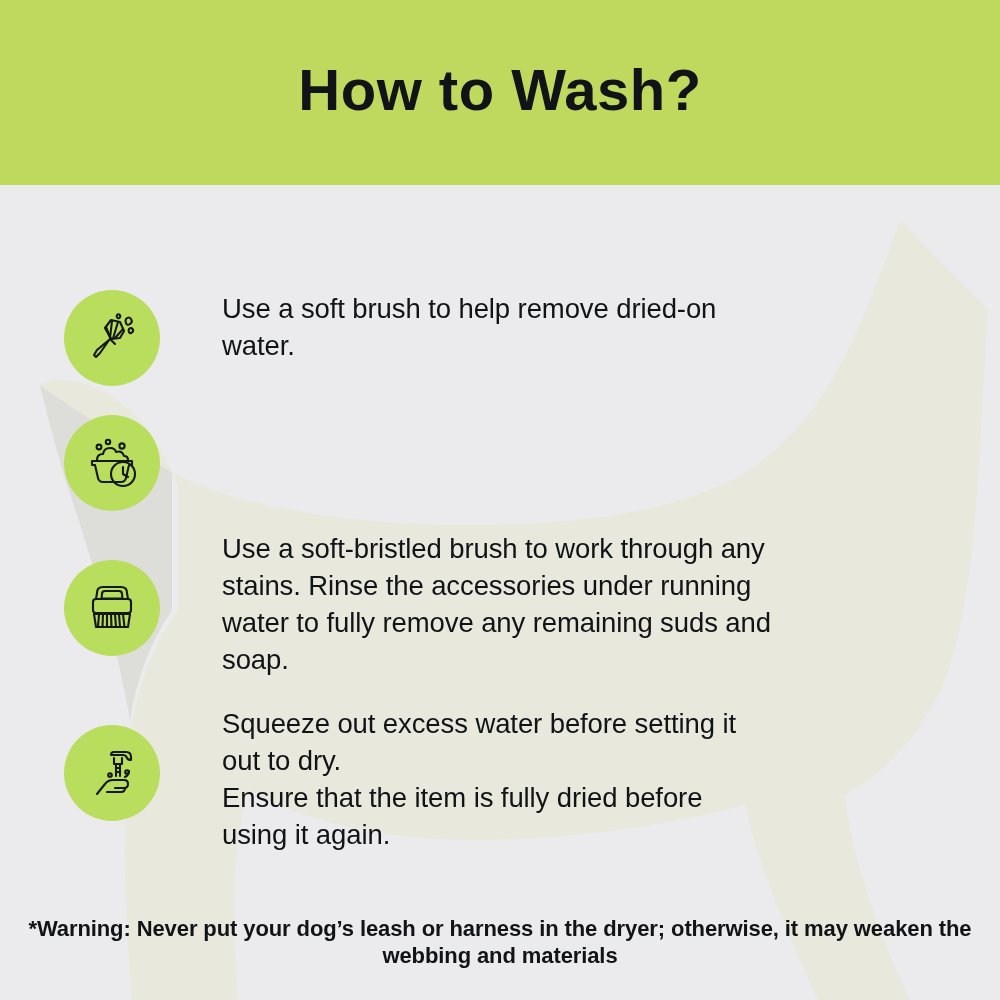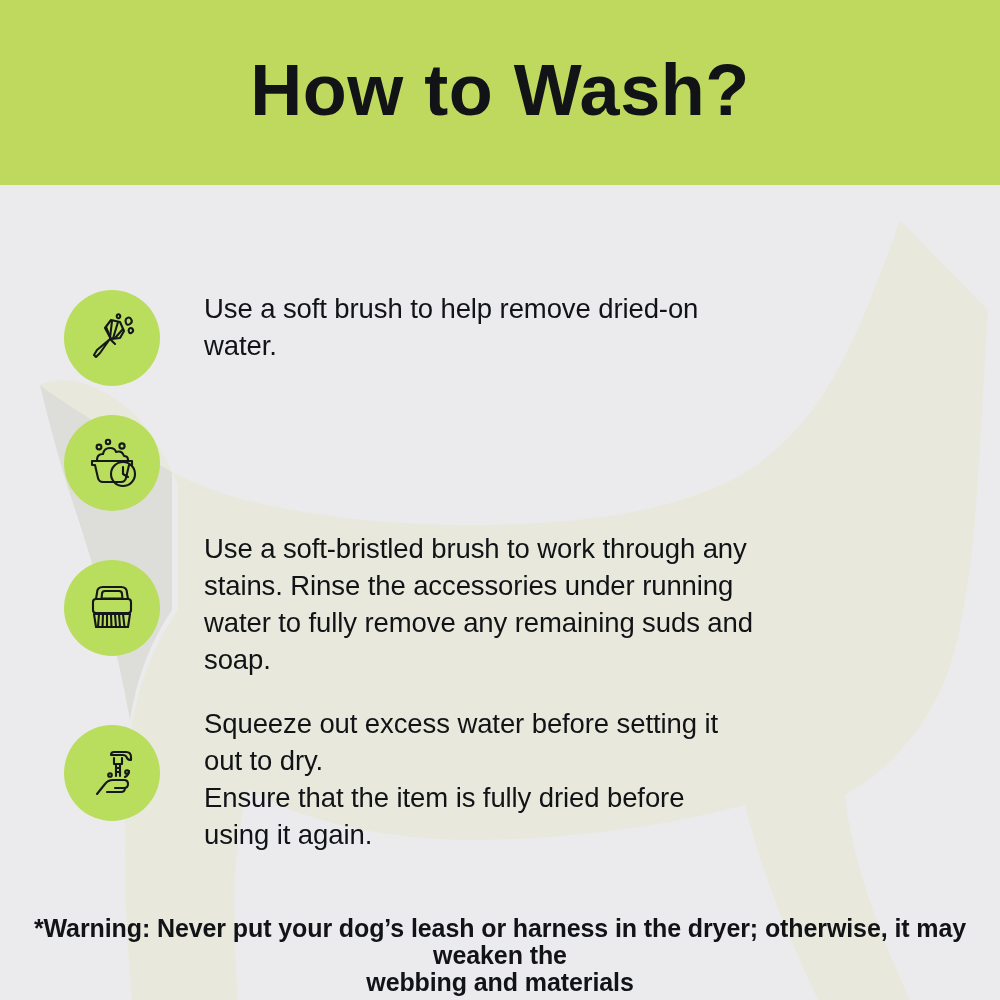--- a/index.html
+++ b/index.html
@@ -39,21 +39,21 @@
     top: 0;
     width: 1000px;
     height: 185px;
     background: #bed95e;
     z-index: 3;
     display: flex;
     align-items: center;
     justify-content: center;
   }
   #header-title {
-    font-size: 72px;
+    font-size: 58px;
     font-weight: bold;
     color: #111317;
     letter-spacing: 0.5px;
     line-height: 1;
     margin: 13px;
     padding: 0 0 6px 0;
     text-align: center;
     white-space: nowrap;
   }
 
@@ -78,42 +78,42 @@
     background: #b9dd5c;
     display: flex;
     align-items: center;
     justify-content: center;
   }
   .step-icon-wrap svg {
     display: block;
   }
   .step-text {
     position: absolute;
-    left: 204px;
+    left: 222px;
     width: 700px;
     font-size: 27.5px;
     line-height: 37px;
     color: #111317;
     font-weight: normal;
     letter-spacing: -0.1px;
   }
   .step-text .line {
     display: block;
     white-space: nowrap;
   }
 
   
   #warning {
     position: absolute;
     left: 0;
     top: 915px;
     width: 1000px;
     z-index: 2;
     text-align: center;
-    font-size: 25px;
+    font-size: 22px;
     font-weight: bold;
     color: #111317;
     line-height: 27px;
     letter-spacing: -0.1px;
   }
   #warning .line { display: block; }
 </style>
 </head>
 <body>
 

